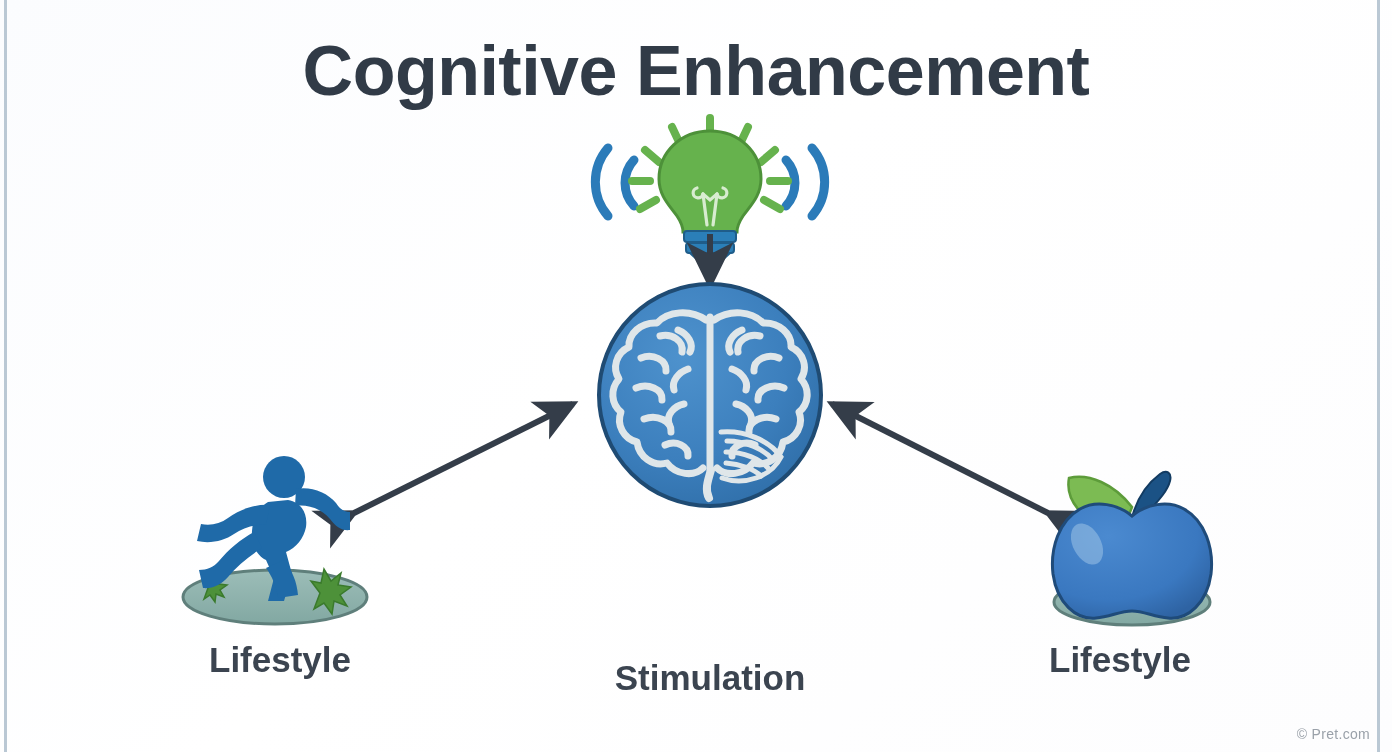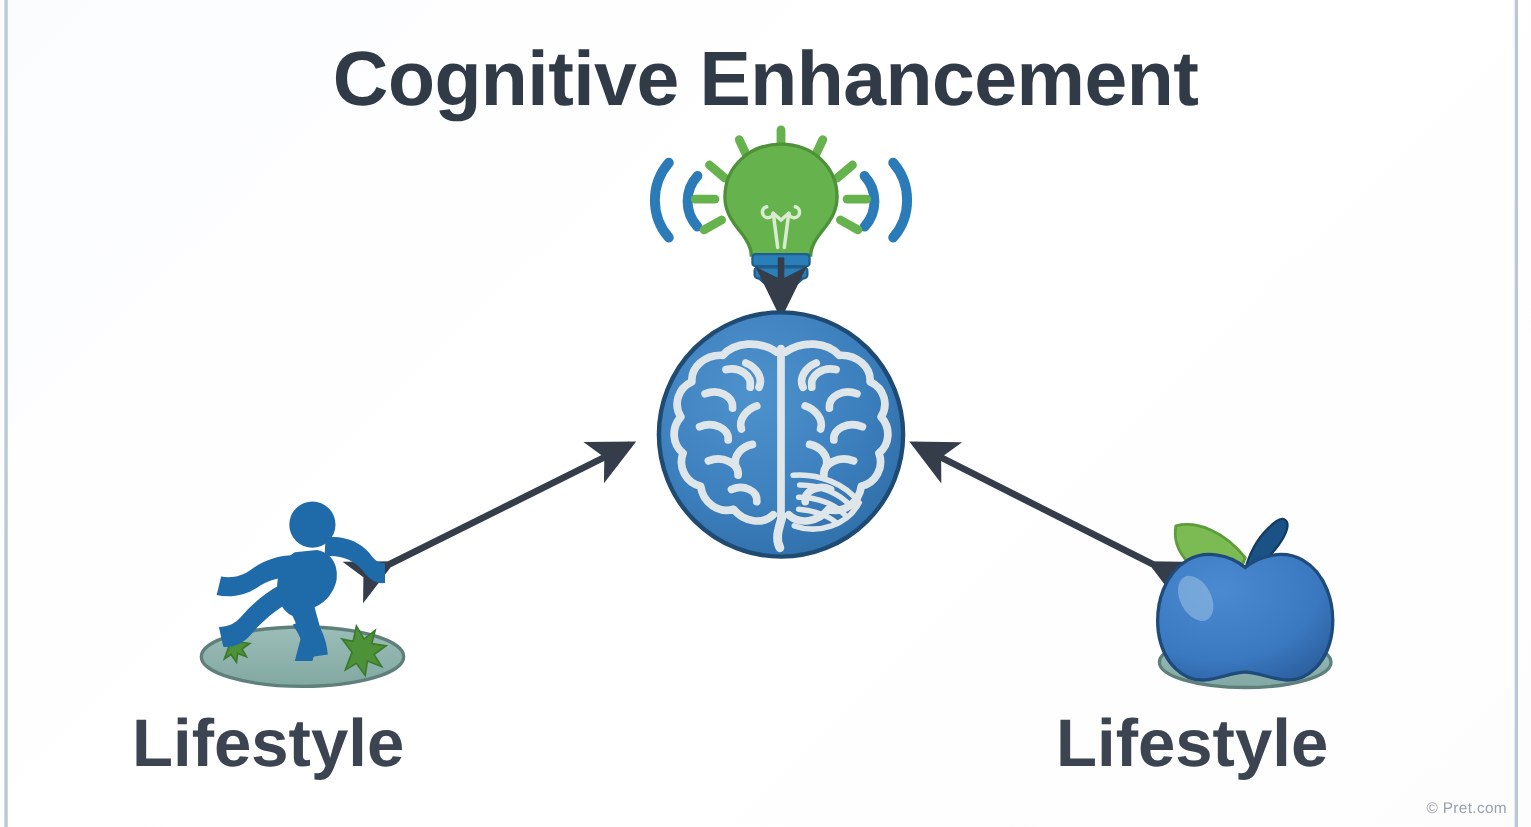--- a/index.html
+++ b/index.html
@@ -38,24 +38,25 @@
     font-size: 70px;
     font-weight: bold;
     letter-spacing: -0.5px;
     color: #313b47;
     white-space: nowrap;
   }
 
   .node-label {
     position: absolute;
     font-family: "Liberation Sans", sans-serif;
-    font-size: 61px;
+    font-size: 35px;
     font-weight: bold;
     color: #3b4450;
     white-space: nowrap;
+    text-align: center;
   }
   .label-lifestyle   { left: 120px;  top: 640px; width: 320px; }
   .label-stimulation { left: 535px;  top: 658px; width: 350px; }
   .label-nutrition   { left: 960px;  top: 640px; width: 320px; }
 
   .watermark {
     position: absolute;
     right: 22px;
     bottom: 10px;
     font-family: "Liberation Sans", sans-serif;
@@ -266,17 +267,18 @@
                C 1144,611 1154,617 1168,618
                C 1188,620 1207,603 1211,574
                C 1214,548 1205,521 1184,509
                C 1168,500 1146,504 1132,516 Z" fill="url(#appleGrad)" stroke="#1f4b7a" stroke-width="3"></path>
 
       <ellipse cx="1087" cy="544" rx="14" ry="22" transform="rotate(-28 1087 544)" fill="#9dc3e6" opacity=".55"></ellipse>
     </g>
   </svg>
 
   <div class="node-label label-lifestyle">Lifestyle</div>
+  <div class="node-label label-stimulation">Stimulation</div>
   <div class="node-label label-nutrition">Lifestyle</div>
 
   <div class="watermark">© Pret.com</div>
 
 </div>
 
 </body></html>

